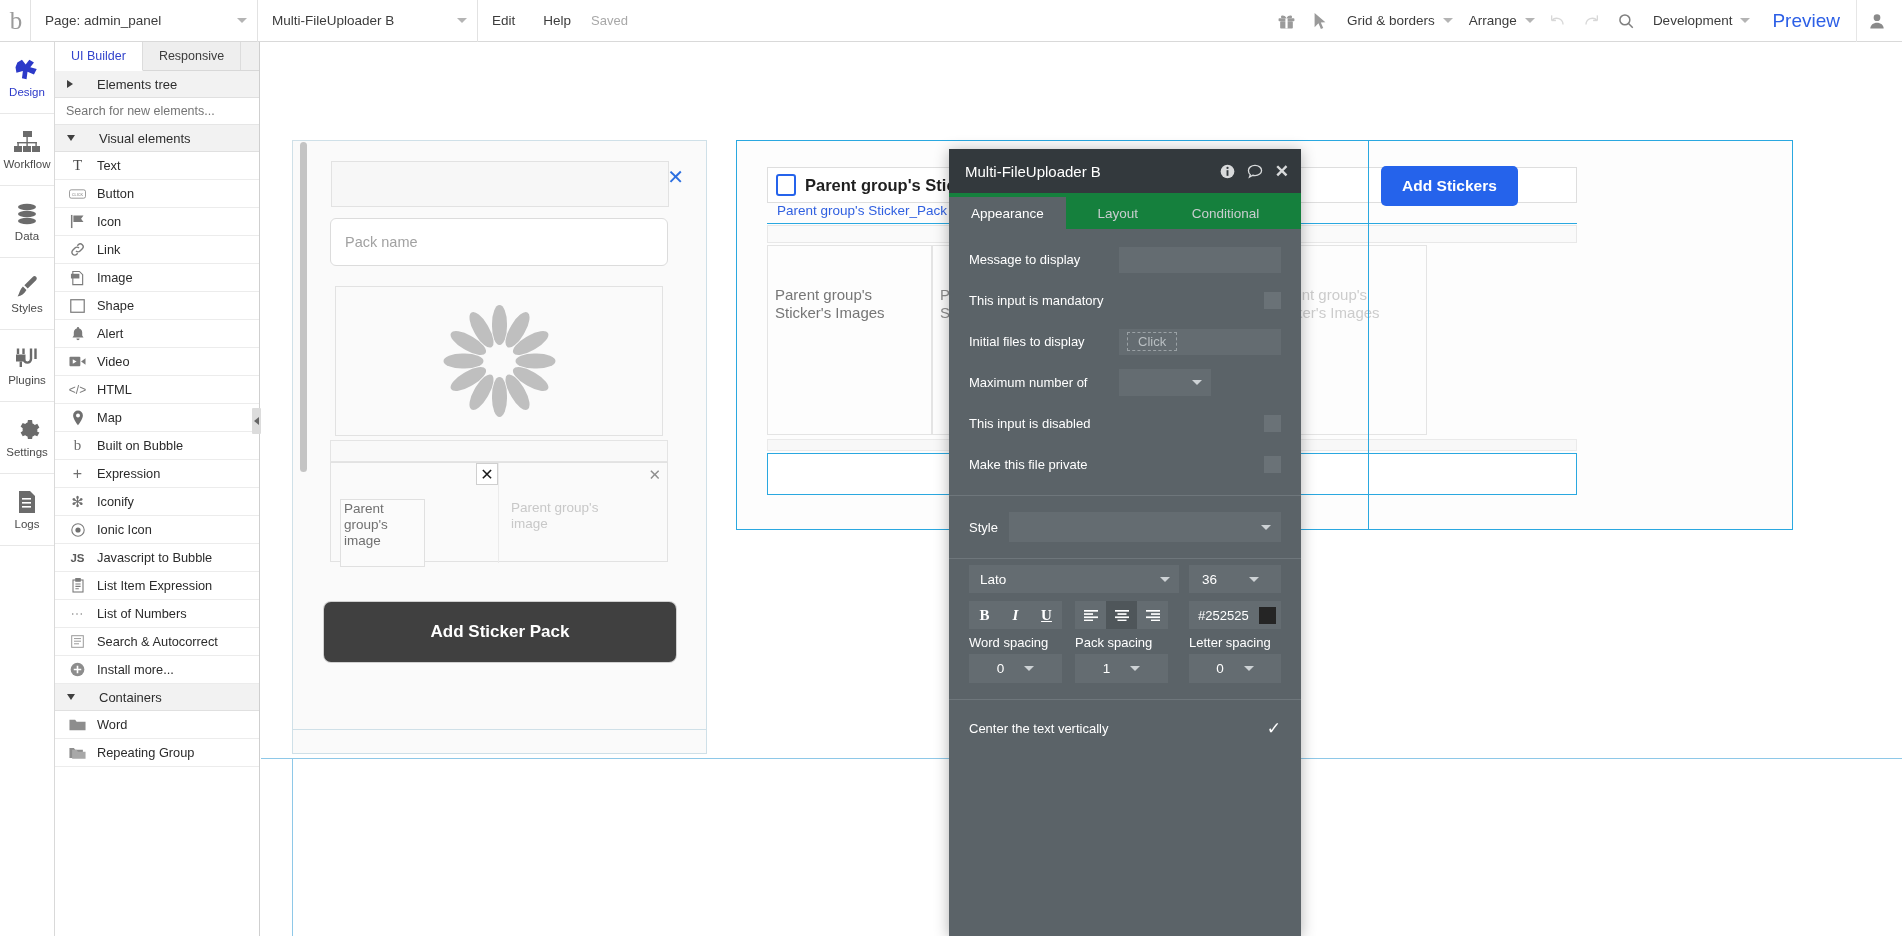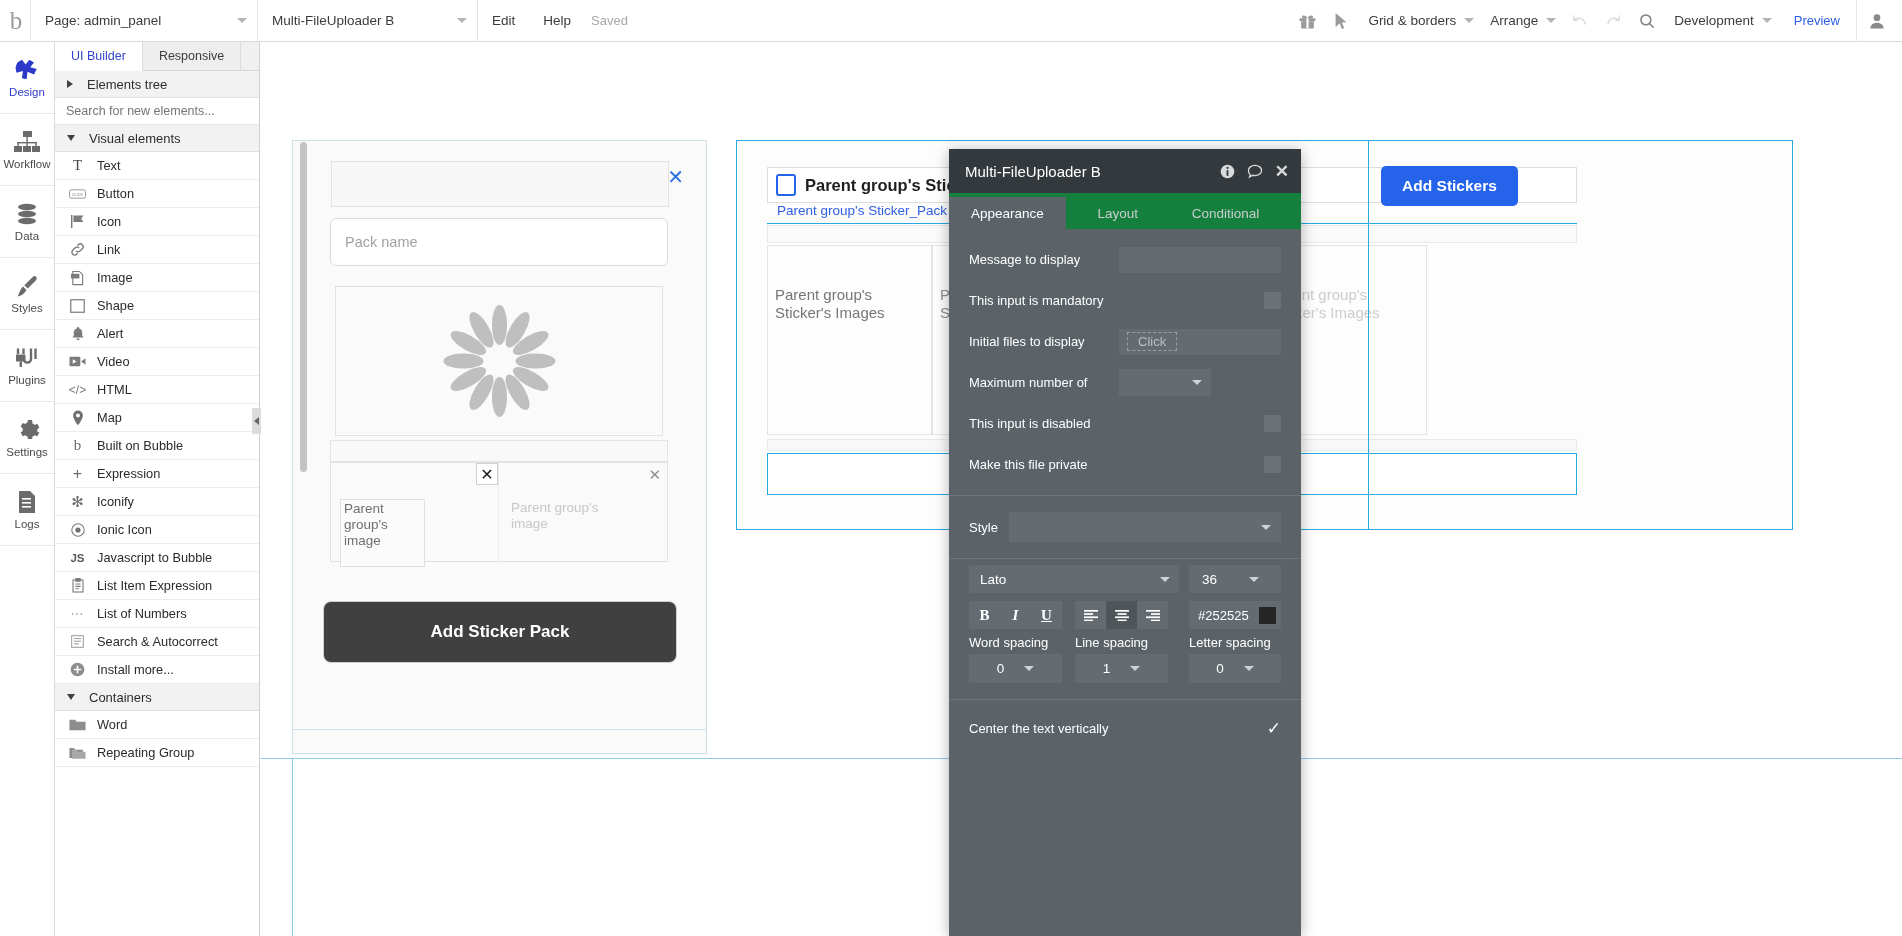--- a/index.html
+++ b/index.html
@@ -43,21 +43,21 @@
   .tb-right { margin-left: auto; display: flex; align-items: center; height: 42px; padding-right: 6px; }
   .tb-ico {
     width: 34px; height: 42px; display: flex; align-items: center; justify-content: center;
     color: #8a8a8a; cursor: pointer;
   }
   .tb-ico.dim { color: #d5d5d5; }
   .tb-menu {
     height: 58px; display: flex; align-items: center; padding: 0 6px 0 10px;
     font-size: 13.5px; color: #3c3c3c; cursor: pointer;
   }
-  .tb-preview { color: #2c5fe6; font-size: 13px; padding: 0 16px; cursor: pointer; }
+  .tb-preview { color: #2c5fe6; font-size: 19px; padding: 0 16px; cursor: pointer; }
   .tb-avatar-wrap {
     width: 40px; height: 42px; display: flex; align-items: center; justify-content: center;
     border-left: 1px solid #e6e6e6; cursor: pointer;
   }
 
   
   .rail {
     position: absolute; left: 0; top: 42px; width: 55px; height: 894px;
     background: #fff; border-right: 1px solid #d9d9d9;
   }
@@ -75,21 +75,21 @@
     position: absolute; left: 55px; top: 42px; width: 205px; height: 894px;
     background: #fff; border-right: 1px solid #cfcfcf;
   }
   .tabs-row { display: flex; height: 29px; border-bottom: 1px solid #d8d8d8; background: #f0f0f0; }
   .ltab {
     flex: 0 0 auto; padding: 0 16px; display: flex; align-items: center; font-size: 12.5px;
     color: #3c3c3c; cursor: pointer; border-right: 1px solid #dcdcdc; background: #eeeeee;
   }
   .ltab.active { background: #fff; color: #3344cc; border-bottom: 1px solid #fff; margin-bottom: -1px; }
   .sect-hdr {
-    height: 27px; display: flex; align-items: center; gap: 14px; padding-left: 12px;
+    height: 27px; display: flex; align-items: center; gap: 24px; padding-left: 12px;
     background: #f2f2f2; border-bottom: 1px solid #e0e0e0; font-size: 13px; color: #2e2e2e;
     cursor: pointer;
   }
   .tri-r { width:0;height:0;border-top:4.5px solid transparent;border-bottom:4.5px solid transparent;border-left:6px solid #404040; }
   .tri-d { width:0;height:0;border-left:4.5px solid transparent;border-right:4.5px solid transparent;border-top:6px solid #404040; }
   .search-row {
     height: 27px; display: flex; align-items: center; padding-left: 11px;
     border-bottom: 1px solid #e6e6e6; background: #fff;
   }
   .search-row input {
@@ -880,21 +880,21 @@
             </div>
           </span>
           <span class="color-box">
             <span>#252525</span>
             <span class="swatch"></span>
           </span>
         </div>
 
         <div class="fg-labels">
           <span>Word spacing</span>
-          <span>Line spacing</span>
+          <span>Pack spacing</span>
           <span>Letter spacing</span>
         </div>
 
         <div class="fg-row3">
           <span class="num-sel">
             <span>0</span>
             <span class="caret-w"></span>
           </span>
           <span class="num-sel">
             <span>1</span>

